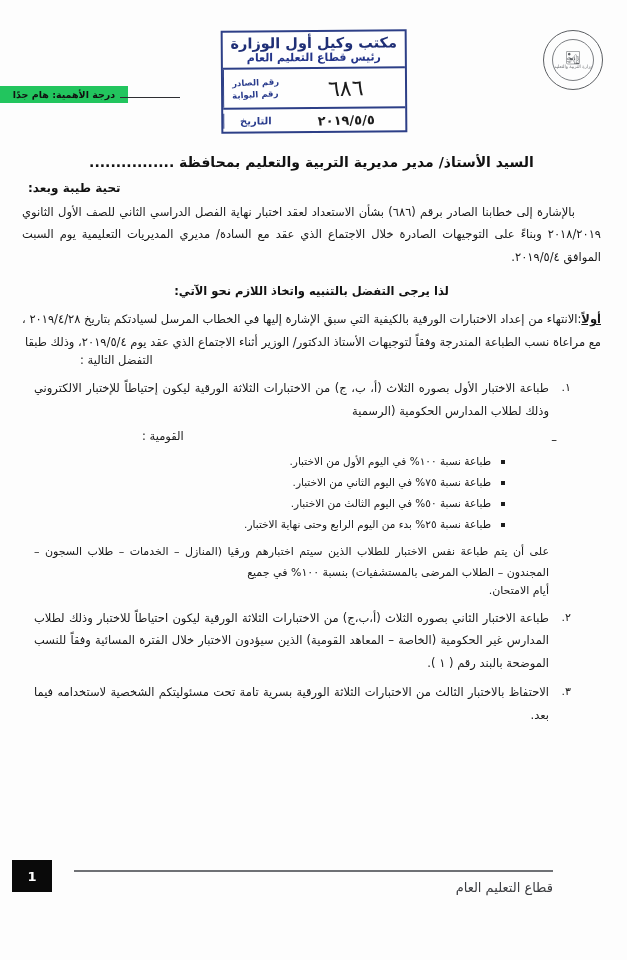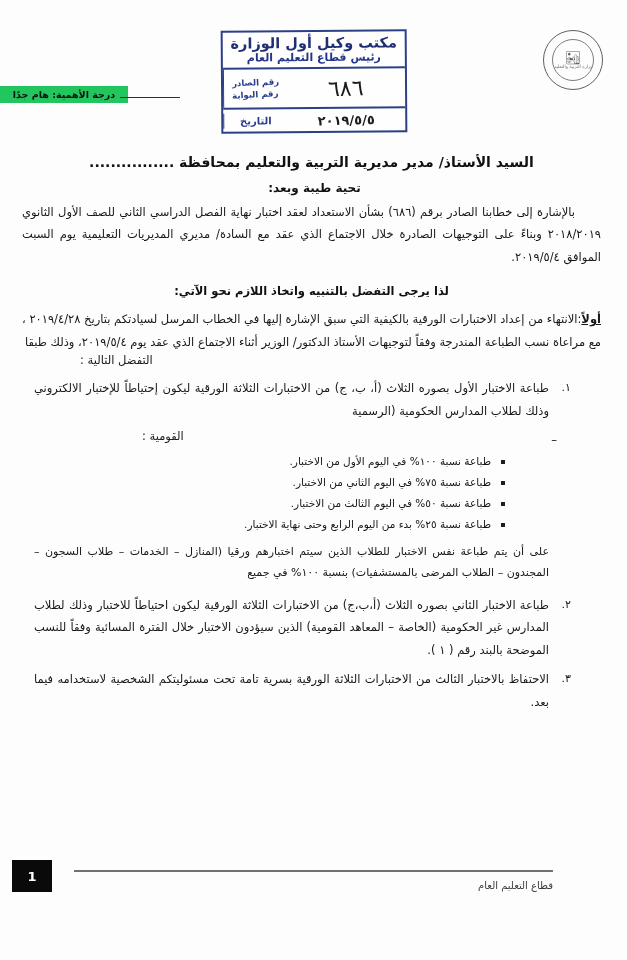--- a/index.html
+++ b/index.html
@@ -205,21 +205,21 @@
     color: #111;
     text-align: center;
     margin: 0;
     padding-top: 2px;
     line-height: 1.5;
   }
   .salutation {
     font-size: 12px;
     font-weight: bold;
     color: #111;
-    text-align: center;
+    text-align: left;
     margin: 8px 0 0 0;
     padding-left: 6px;
   }
 
   .para {
     font-size: 11.5px;
     line-height: 1.95;
     color: #171717;
     text-align: justify;
     text-align-last: right;
@@ -362,21 +362,21 @@
     top: 6px;
     left: 74px;
     right: 74px;
     height: 2.4px;
     background: #6f7175;
   }
   .footer-text {
     position: absolute;
     top: 16px;
     right: 74px;
-    font-size: 10px;
+    font-size: 13px;
     color: #3b3c40;
     text-align: center;
   }
   .page-number-box {
     position: absolute;
     top: -4px;
     left: 12px;
     width: 40px;
     height: 32px;
     background: #0a0a0a;
@@ -456,20 +456,21 @@
     </div>
 
     <ul class="sq-list">
       <li>طباعة نسبة ١٠٠% في اليوم الأول من الاختبار.</li>
       <li>طباعة نسبة ٧٥% في اليوم الثاني من الاختبار.</li>
       <li>طباعة نسبة ٥٠% في اليوم الثالث من الاختبار.</li>
       <li>طباعة نسبة ٢٥% بدء من اليوم الرابع وحتى نهاية الاختبار.</li>
     </ul>
 
     <p class="note-para">على أن يتم طباعة نفس الاختبار للطلاب الذين سيتم اختبارهم ورقيا (المنازل – الخدمات – طلاب السجون – المجندون – الطلاب المرضى بالمستشفيات) بنسبة ١٠٠% في جميع</p>
+    <p class="note-tail">أيام الامتحان.</p>
 
     <ol class="num-list">
       <li>
         <span class="li-marker">٢.</span>
         <span>طباعة الاختبار الثاني بصوره الثلاث (أ،ب،ج) من الاختبارات الثلاثة الورقية ليكون احتياطاً للاختبار وذلك لطلاب المدارس غير الحكومية (الخاصة – المعاهد القومية) الذين سيؤدون الاختبار خلال الفترة المسائية وفقاً للنسب الموضحة بالبند رقم ( ١ ).</span>
       </li>
       <li>
         <span class="li-marker">٣.</span>
         <span>الاحتفاظ بالاختبار الثالث من الاختبارات الثلاثة الورقية بسرية تامة تحت مسئوليتكم الشخصية لاستخدامه فيما بعد.</span>
       </li>

